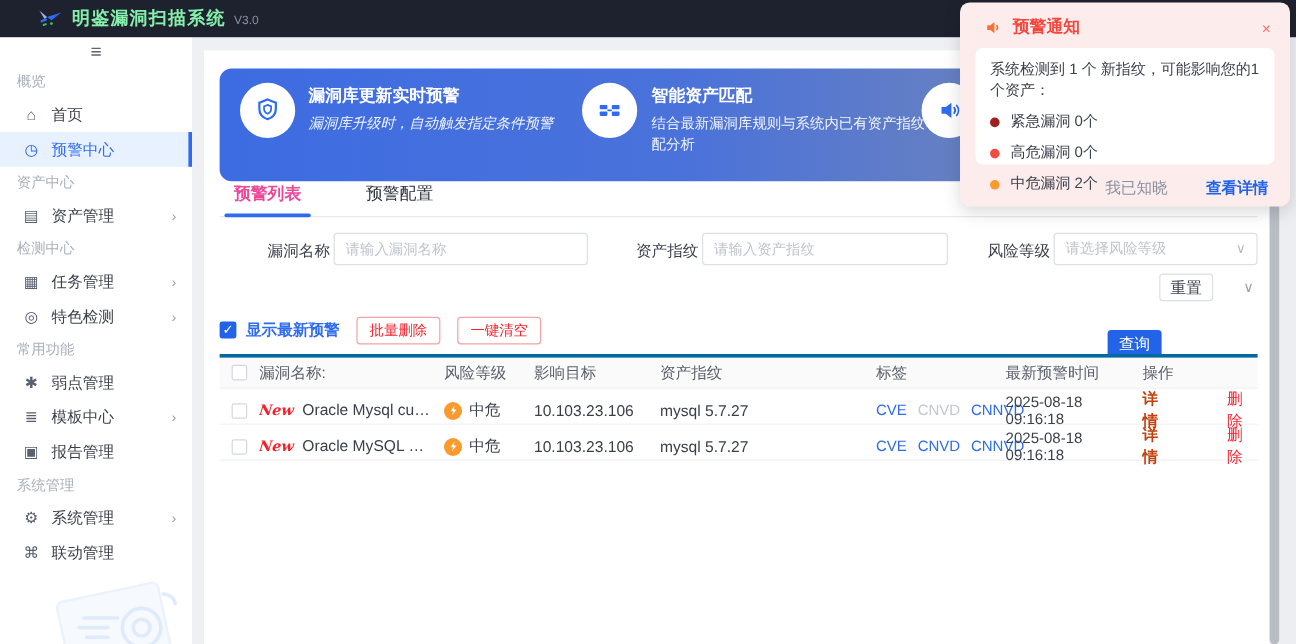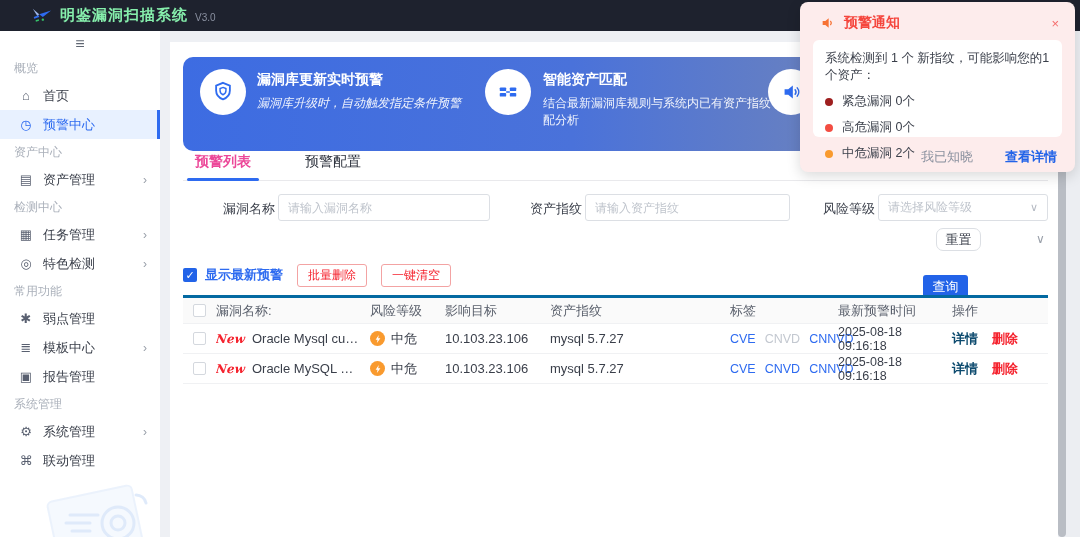--- a/index.html
+++ b/index.html
@@ -89,22 +89,22 @@
   .new-badge { color:#f5222d; font-family:"DejaVu Serif",serif; font-style:italic; font-weight:bold;
     font-size:12px; margin-right:7px; transform:skewX(-6deg); }
   .name-text { overflow:hidden; text-overflow:ellipsis; white-space:nowrap; padding-right:8px; }
   .risk-cell { display:flex; align-items:center; }
   .risk-dot { width:15px; height:15px; border-radius:50%; background:#f99a2e; margin-right:6px;
     display:flex; align-items:center; justify-content:center; }
   .tags-cell { padding-left:30px; display:flex; gap:9px; font-size:12.5px; }
   .tag { cursor:pointer; }
   .time-cell { font-size:12.5px; }
   .ops-cell { display:flex; gap:14px; font-size:13px; }
-  .op-detail { color:#0c4a6e; cursor:pointer; font-weight:bold; }
-  .op-delete { color:#f5222d; cursor:pointer; font-weight:bold; }
+  .op-detail { color:#c2410c; cursor:pointer; font-weight:bold; }
+  .op-delete { color:#f5222d; cursor:pointer; font-weight:normal;margin-left:31px; }
 
   
   .notify { position:absolute; left:800px; top:2px; width:275px; height:170px;
     background:#fdecec; border-radius:8px; box-shadow:0 4px 14px rgba(0,0,0,.15); z-index:20; }
   .n-header { display:flex; align-items:center; padding:12px 16px 8px 20px; }
   .n-title { color:#f5463d; font-size:14px; font-weight:bold; margin-left:8px; }
   .n-close { margin-left:auto; color:#f56c6c; font-size:13px; cursor:pointer; }
   .n-card { margin:0 13px; background:#ffffff; border-radius:6px; padding:10px 8px 8px 12px; height:97px; }
   .n-msg { font-size:12.5px; color:#3a3f4a; margin-bottom:9px; }
   .n-item { display:flex; align-items:center; font-size:12.5px; color:#3a3f4a; margin-bottom:9px; }
@@ -254,21 +254,21 @@
     <input class="f-input" style="left: 402px; width: 205px;" placeholder="请输入资产指纹">
     <span class="f-label" style="left:640px;">风险等级</span>
     <div class="f-input f-select" style="left:695px; width:170px;">
       <span>请选择风险等级</span>
       <span class="chev">∨</span>
     </div>
   </div>
 
   <div class="btn-row">
     <div class="btn btn-primary" style="left:740px;margin-top:47px;">查询</div>
-    <div class="btn btn-plain" style="left:753px;border-radius:7px;">重置</div>
+    <div class="btn btn-plain" style="left:783px;">重置</div>
     <span class="more-chev" style="left:853px;">∨</span>
   </div>
 
   <div class="toolbar">
     <span class="checkbox">✓</span>
     <span class="cb-label">显示最新预警</span>
     <span class="btn-danger">批量删除</span>
     <span class="btn-danger">一键清空</span>
   </div>
 

